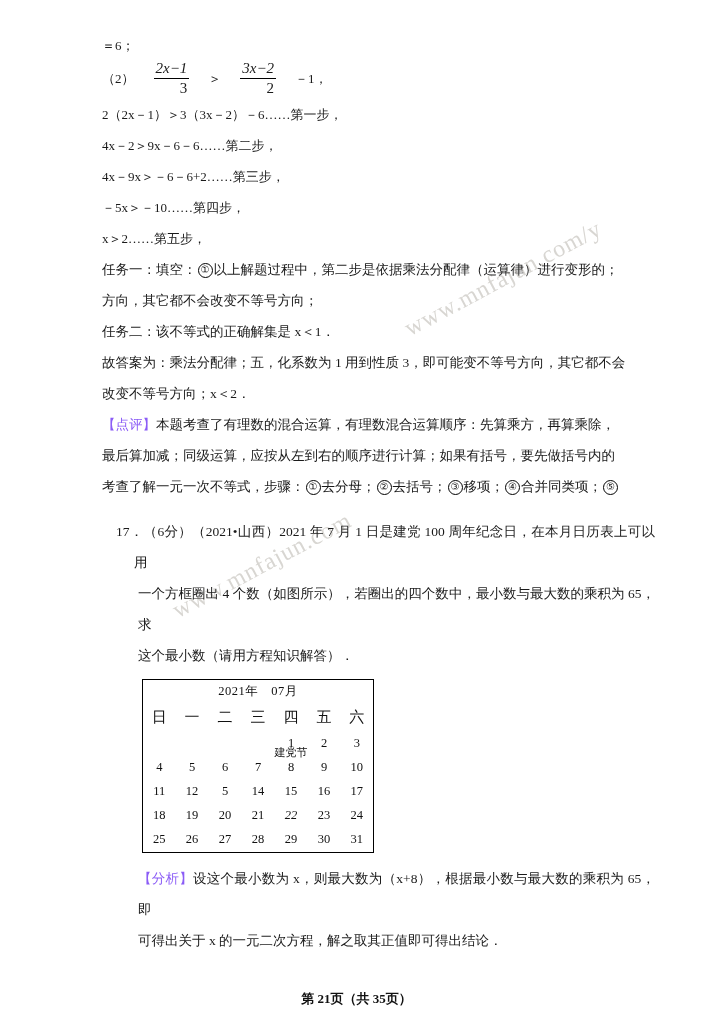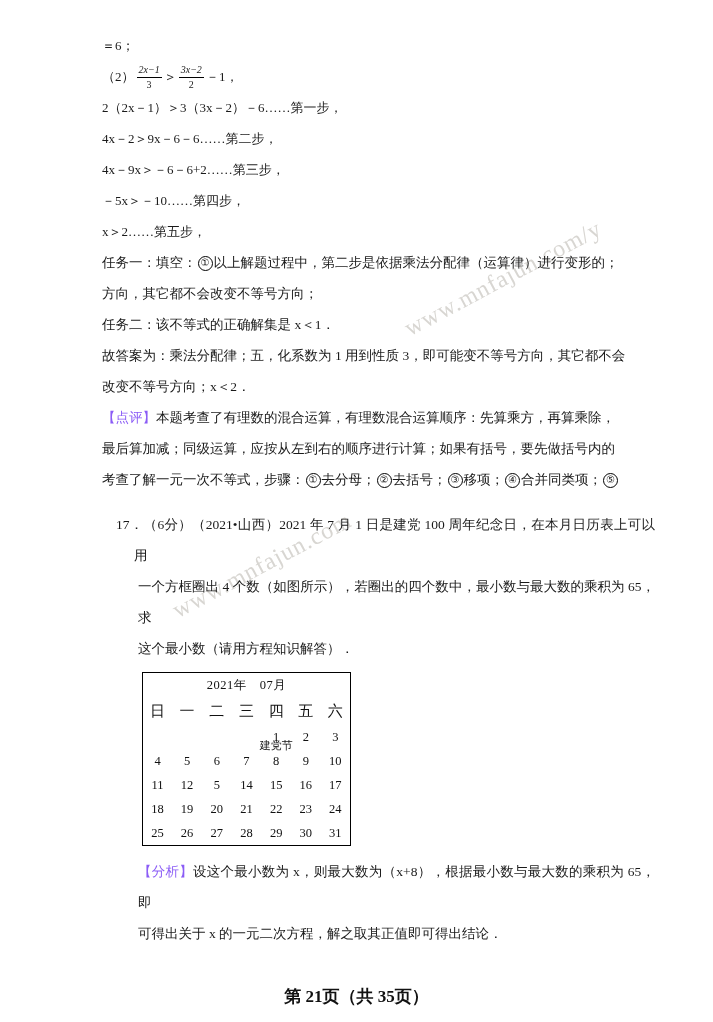--- a/index.html
+++ b/index.html
@@ -91,24 +91,24 @@
     text-align: center;
     font-size: 10px;
     vertical-align: 1px;
     margin: 0 1px;
   }
 
   
   .frac {
     display: inline-block;
     vertical-align: middle;
-    text-align: center;
-    font-size: 10px;
+    text-align: right;
+    font-size: 15px;
     line-height: 1.15;
-    margin: 0 2px;
+    margin: 0 19px;
     position: relative;
     top: -1px;
   }
   .frac .top {
     display: block;
     padding: 0 2px 1px 2px;
     border-bottom: 1px solid #000;
   }
   .frac .bot {
     display: block;
@@ -125,21 +125,21 @@
     padding-left: 18px;
   }
 
   
   .cal-wrap {
     margin: 8px 0 0 26px;
   }
   table.calendar {
     border: 1px solid #000;
     border-collapse: collapse;
-    width: 209px;
+    width: 232px;
     table-layout: fixed;
     background: #fff;
   }
   table.calendar td {
     border: none;
     text-align: center;
     font-size: 12.5px;
     height: 24px;
     padding: 0;
     position: relative;
@@ -151,40 +151,40 @@
     font-size: 13px;
     height: 27px;
     letter-spacing: 0.5px;
   }
   tr.cal-head td {
     font-size: 15px;
     height: 28px;
   }
   td.boxed-tl { border-top: 1px solid #000; border-left: 1px solid #000; }
   td.boxed-tr { border-top: 1px solid #000; border-right: 1px solid #000; }
-  td.boxed-bl { border-bottom: 1px solid #000; border-left: 1px solid #000; }
+  td.boxed-bl { border-bottom: 1px solid #000; border-left: 1px solid #000; font-style: italic; }
   td.boxed-br { border-bottom: 1px solid #000; border-right: 1px solid #000; }
   .holiday {
     position: absolute;
     left: 50%;
     transform: translateX(-50%);
     top: 13px;
     font-size: 11px;
     white-space: nowrap;
     color: #111;
   }
 
   
   .footer {
     position: absolute;
     left: 0;
     right: 0;
     bottom: 14px;
     text-align: center;
-    font-size: 17px;
+    font-size: 13px;
     font-weight: bold;
     color: #111;
     z-index: 3;
   }
 </style>
 </head>
 <body>
 
 <div class="page">
 

